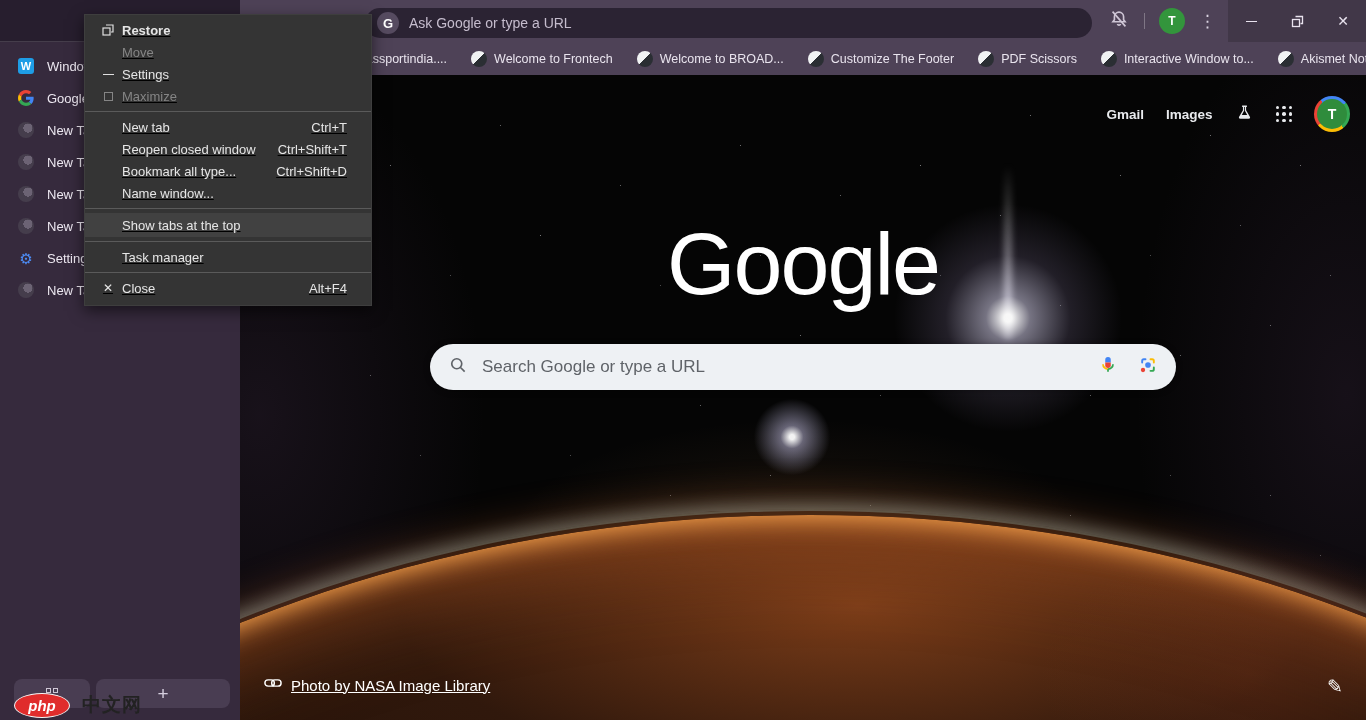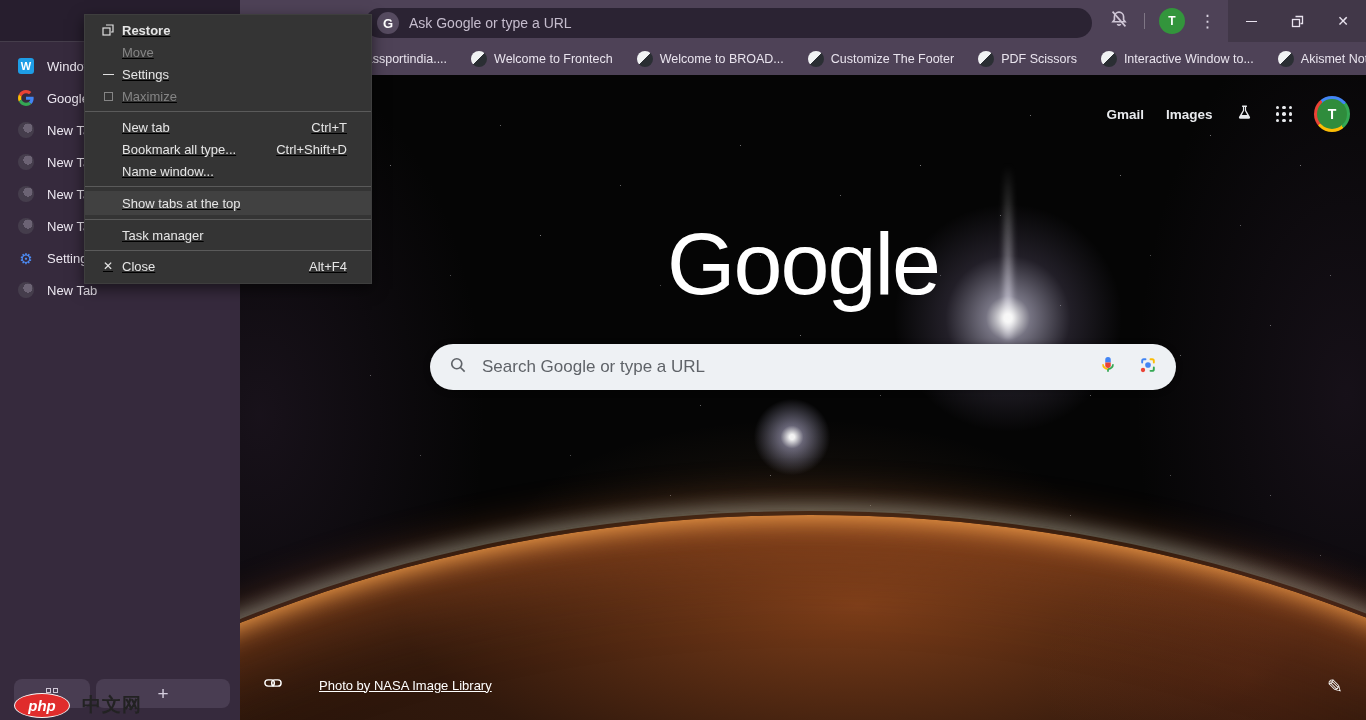--- a/index.html
+++ b/index.html
@@ -82,21 +82,21 @@
   .avatar-lg { width:30px; height:30px; border-radius:50%; background:#2f8c3c; color:#fff; font-size:14px; font-weight:bold; display:flex; align-items:center; justify-content:center; }
 
   .logo { position:absolute; left:0; width:1126px; top:138px; text-align:center; z-index:5;
     color:#fff; font-size:88px; font-weight:500; letter-spacing:-2px; }
   .searchpill { position:absolute; left:190px; top:269px; width:746px; height:46px; background:#eef1f4; border-radius:23px;
     display:flex; align-items:center; padding:0 18px; z-index:5; box-shadow:0 1px 6px rgba(0,0,0,.35); }
   .searchtext { color:#5f6368; font-size:17px; margin-left:14px; flex:1; }
   .pill-icons { display:flex; align-items:center; gap:20px; }
 
   .credit { position:absolute; left:24px; top:601px; display:flex; align-items:center; gap:9px; z-index:5; color:#fff; }
-  .credit-text { font-size:13px; text-decoration:underline;margin-left:28px; }
+  .credit-text { font-size:15px; text-decoration:underline; }
   .pencil { position:absolute; right:23px; top:600px; z-index:5; color:#fff; font-size:19px; }
 
   
   .menu { position:absolute; left:84px; top:14px; width:288px; background:#343434; z-index:50;
     padding:4px 0 6px 0; box-shadow:0 5px 14px rgba(0,0,0,.55); border:1px solid rgba(255,255,255,.05);text-decoration:underline; }
   .mi { height:22px; display:flex; align-items:center; padding:0 24px 0 9px; color:#e6e6e6; font-size:13px; }
   .mi .ico { width:28px; flex:0 0 28px; display:flex; align-items:center; justify-content:center; }
   .mi .lab { flex:1; }
   .mi .sc { margin-left:20px; }
   .mi.bold .lab { font-weight:bold; }
@@ -340,20 +340,25 @@
         <span class="lab">Maximize</span>
       </div>
     <hr class="msep">
     <div class="mi">
         <span class="ico"></span>
         <span class="lab">New tab</span>
         <span class="sc">Ctrl+T</span>
       </div>
     <div class="mi">
         <span class="ico"></span>
+        <span class="lab">Reopen closed window</span>
+        <span class="sc">Ctrl+Shift+T</span>
+      </div>
+    <div class="mi">
+        <span class="ico"></span>
         <span class="lab">Bookmark all type...</span>
         <span class="sc">Ctrl+Shift+D</span>
       </div>
     <div class="mi">
         <span class="ico"></span>
         <span class="lab">Name window...</span>
       </div>
     <hr class="msep">
     <div class="mi hl">
         <span class="ico"></span>

